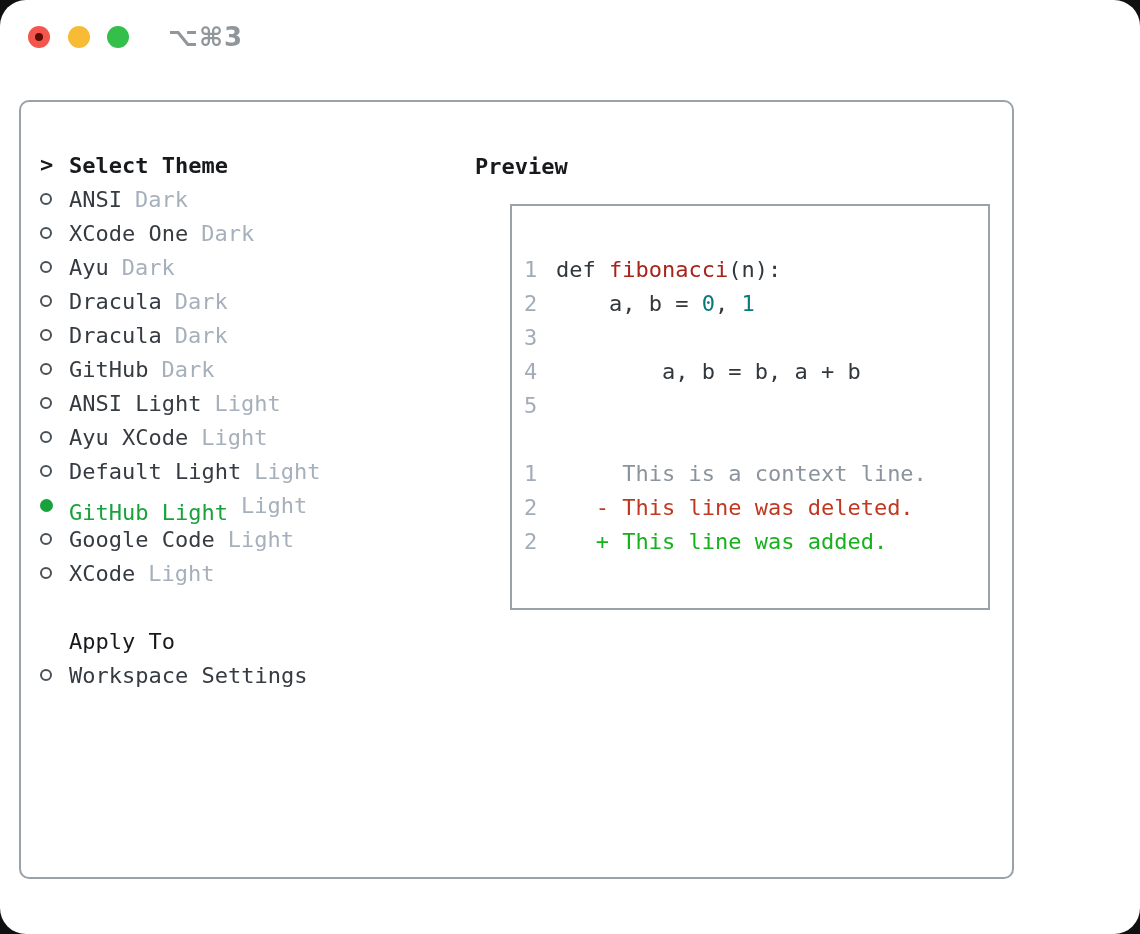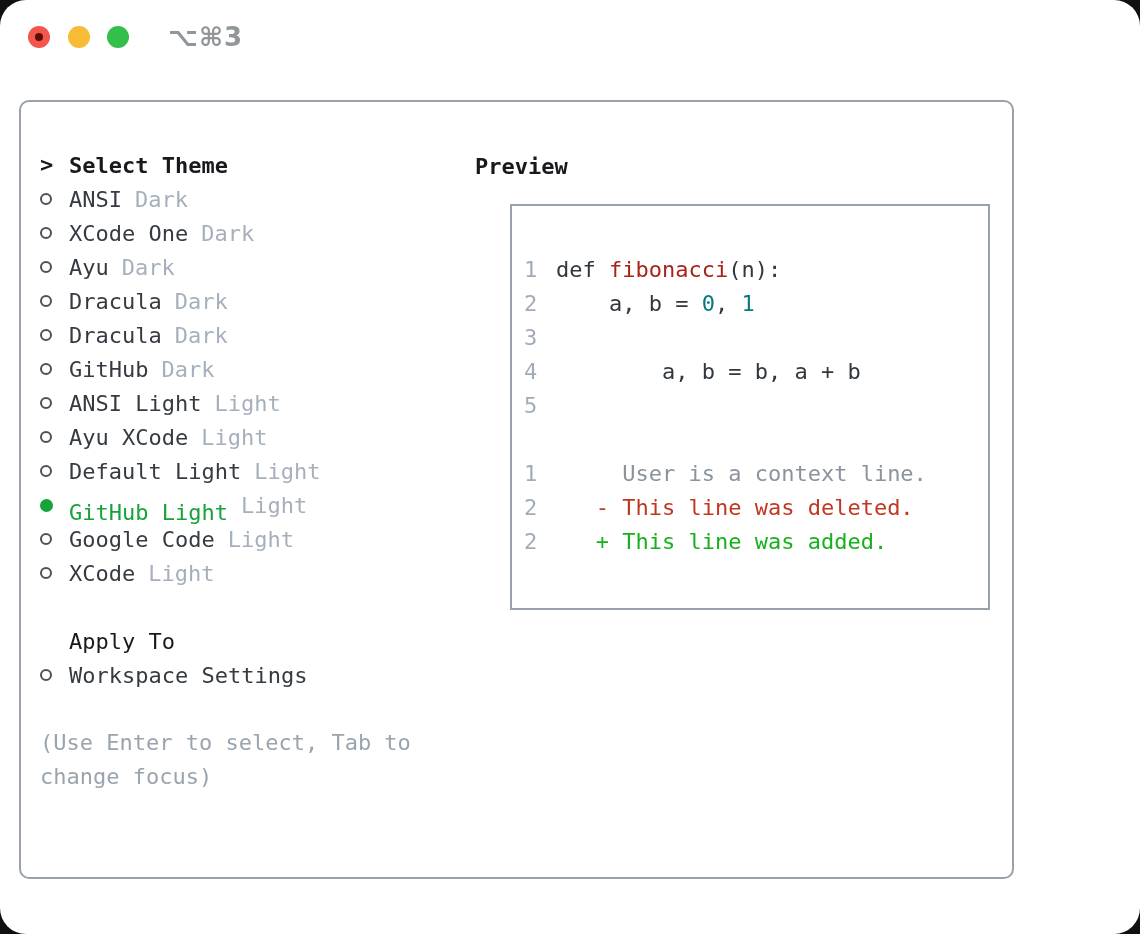--- a/index.html
+++ b/index.html
@@ -164,30 +164,29 @@
       </div>
       <div id="apply-rows">
           <div class="row">
             <span class="marker">
               <span class="radio"></span>
             </span>
             <span class="label">Workspace Settings</span>
           </div>
         </div>
       <div class="spacer"></div>
-      <div class="hint">(Use Enter to select, Tab to change focus)</div>
     </div>
 
     <div class="preview-title">Preview</div>
     <div class="preview-box" id="preview-box">
         <div class="pline"><span class="ln">1</span><span class="ptext"><span class="c-plain">def </span><span class="c-title">fibonacci</span><span class="c-plain">(n):</span></span></div>
         <div class="pline"><span class="ln">2</span><span class="ptext"><span class="c-plain">    a, b = </span><span class="c-num">0</span><span class="c-plain">, </span><span class="c-num">1</span></span></div>
         <div class="pline"><span class="ln">3</span></div>
         <div class="pline"><span class="ln">4</span><span class="ptext"><span class="c-plain">        a, b = b, a + b</span></span></div>
         <div class="pline"><span class="ln">5</span></div>
         <div class="pline"><span class="ln"></span><span class="ptext"></span></div>
-        <div class="pline"><span class="ln">1</span><span class="ptext"><span class="c-context">     User is a context line.</span></span></div>
+        <div class="pline"><span class="ln">1</span><span class="ptext"><span class="c-context">     This is a context line.</span></span></div>
         <div class="pline"><span class="ln">2</span><span class="ptext"><span class="c-deleted">   - This line was deleted.</span></span></div>
         <div class="pline"><span class="ln">2</span><span class="ptext"><span class="c-added">   + This line was added.</span></span></div>
       </div>
 
   </div>
 </div>
 
 </body></html>

